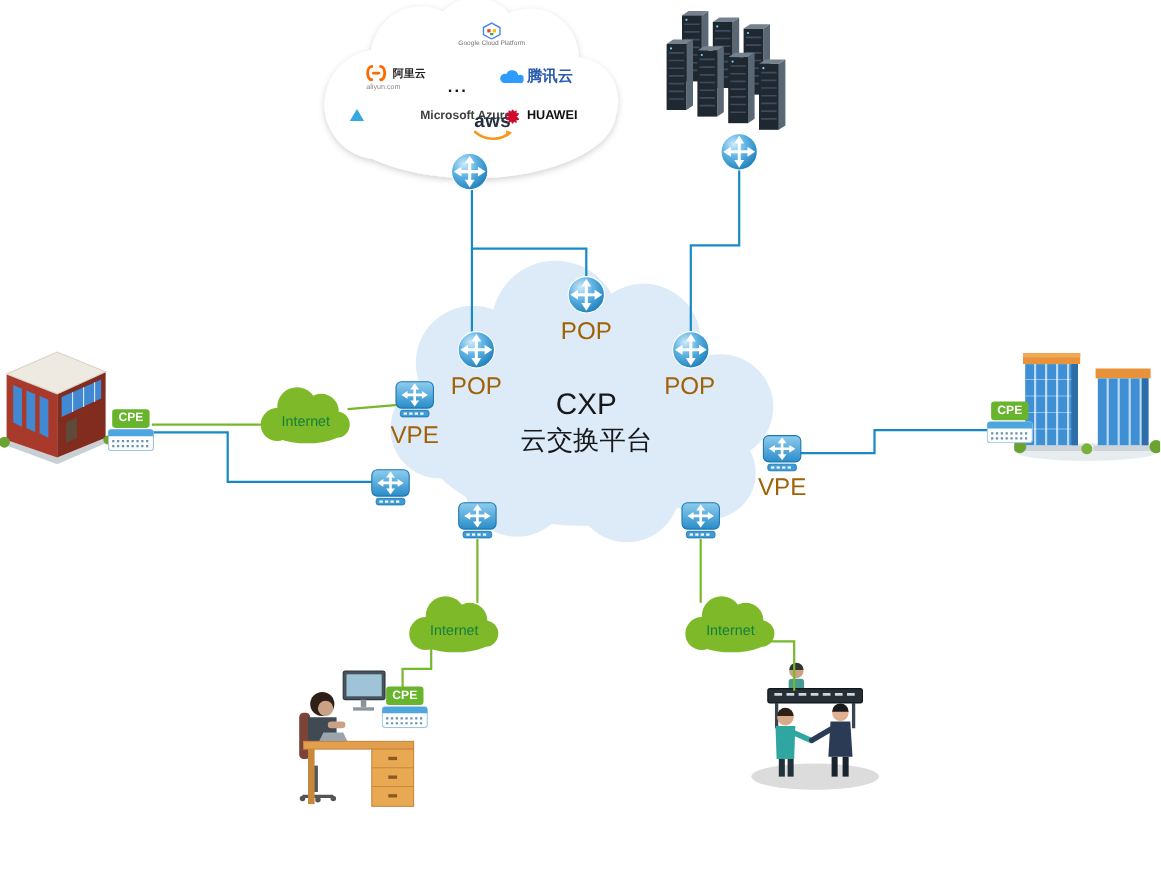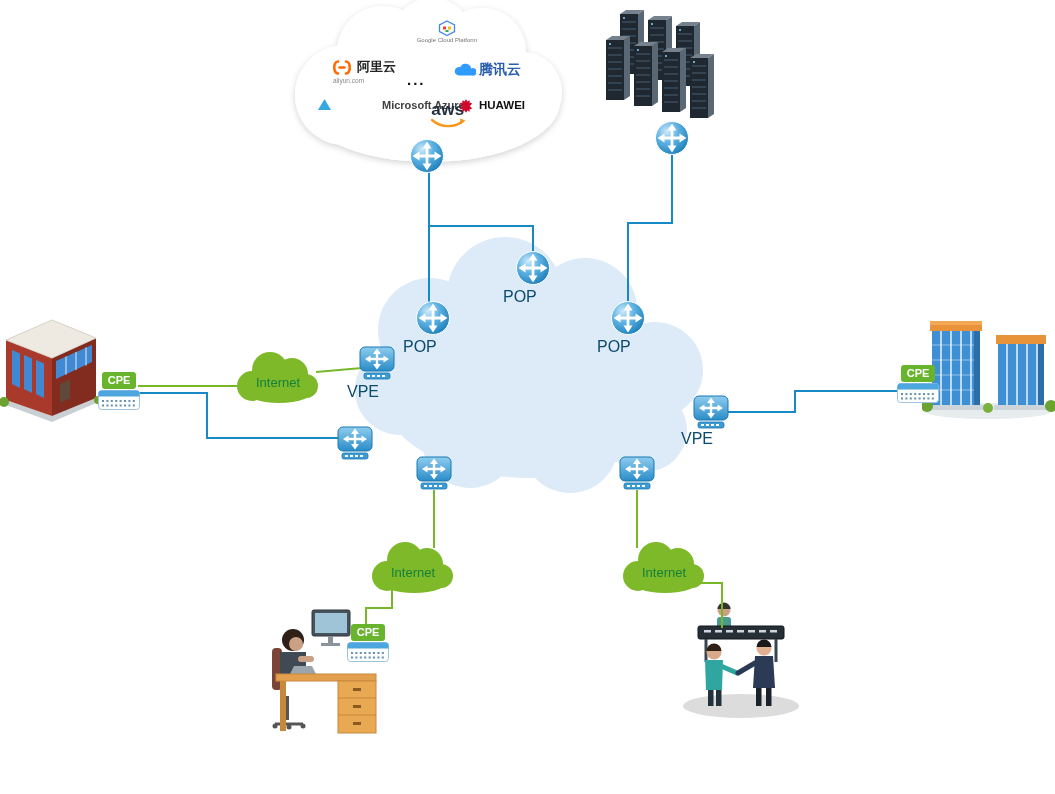--- a/index.html
+++ b/index.html
@@ -3,22 +3,22 @@
 <meta charset="utf-8">
 <style>
   html,body { margin:0; padding:0; background:#ffffff; }
   .canvas {
     position:relative; width:1055px; height:794px; overflow:hidden;
     background:#ffffff; font-family:"Liberation Sans","DejaVu Sans",sans-serif;
   }
   .abs { position:absolute; }.z2{z-index:2}.z3{z-index:3}.z5{z-index:5}
 
   .node-label {
-    position:absolute; width:60px; 
-    font-size:16px; color:#0c4a6e; z-index:5;
+    position:absolute; width:60px; text-align:center;
+    font-size:22px; color:#a16207; z-index:5;
   }
   .cxp-title {
     position:absolute; left:453px; top:350px; width:160px; text-align:center;
     color:#16181c; z-index:5; line-height:1.3;
   }
   .cxp-title .l1 { font-size:27px; font-weight:500; }
   .cxp-title .l2 { font-size:24px; font-weight:500; }
 
   .internet-cloud { width:92px; height:60px; z-index:4; }
   .internet-label {
@@ -30,21 +30,21 @@
   .cpe-badge {
     width:34px; margin:0 auto 1px auto; background:#68b52d; color:#fff;
     font-size:11px; font-weight:bold; text-align:center; border-radius:3px;
     padding:2px 0; line-height:1.2;
   }
 
   .logo { position:absolute; z-index:5; }
   .logo .row { display:flex; align-items:center; gap:3px; }
   .col-center { display:flex; flex-direction:column; align-items:center; gap:1px;margin-left:22px; }
   .logo-google-text { font-size:6px; color:#757575; white-space:nowrap; }
-  .logo-cn { font-size:13px; font-weight:bold; color:#222; white-space:nowrap; }
+  .logo-cn { font-size:10px; font-weight:bold; color:#222; white-space:nowrap; }
   .logo-cn-tencent { font-size:14px; font-weight:bold; color:#2a5db0; white-space:nowrap; }
   .logo-sub { font-size:6.5px; color:#888; display:block; margin:1px 0 0 3px; text-align:left; }
   .logo-azure-text { font-size:11px; font-weight:bold; color:#404040; white-space:nowrap;margin-left:47px; }
   .logo-aws-text { font-size:17px; font-weight:bold; color:#232f3e; letter-spacing:0.5px; line-height:1; }
   .logo-huawei-text { font-size:11.5px; font-weight:bold; color:#111; white-space:nowrap; }
   .dots { position:absolute; z-index:5; font-size:15px; font-weight:bold; color:#111; letter-spacing:2px; }
 </style>
 </head>
 <body>
 
@@ -457,20 +457,24 @@
         <rect x="24" y="29" width="3" height="2"></rect>
       </g>
   </svg>
 
   <div class="node-label" style="left:403px;top:338px">POP</div>
   <div class="node-label" style="left:503px;top:288px">POP</div>
   <div class="node-label" style="left:597px;top:338px">POP</div>
   <div class="node-label" style="left:347px;top:383px">VPE</div>
   <div class="node-label" style="left:681px;top:430px">VPE</div>
 
+  <div class="cxp-title">
+    <div class="l1">CXP</div>
+    <div class="l2">云交换平台</div>
+  </div>
 
   <div class="abs internet-cloud" style="left:232px;top:346px">
     <svg width="92" height="60" viewBox="0 0 92 60">
       <g fill="#7db928">
         <circle cx="20" cy="40" r="15"></circle>
           <circle cx="38" cy="24" r="18"></circle>
         <circle cx="60" cy="28" r="16"></circle>
           <circle cx="74" cy="40" r="12"></circle>
         <ellipse cx="47" cy="43" rx="36" ry="14"></ellipse>
       </g>

